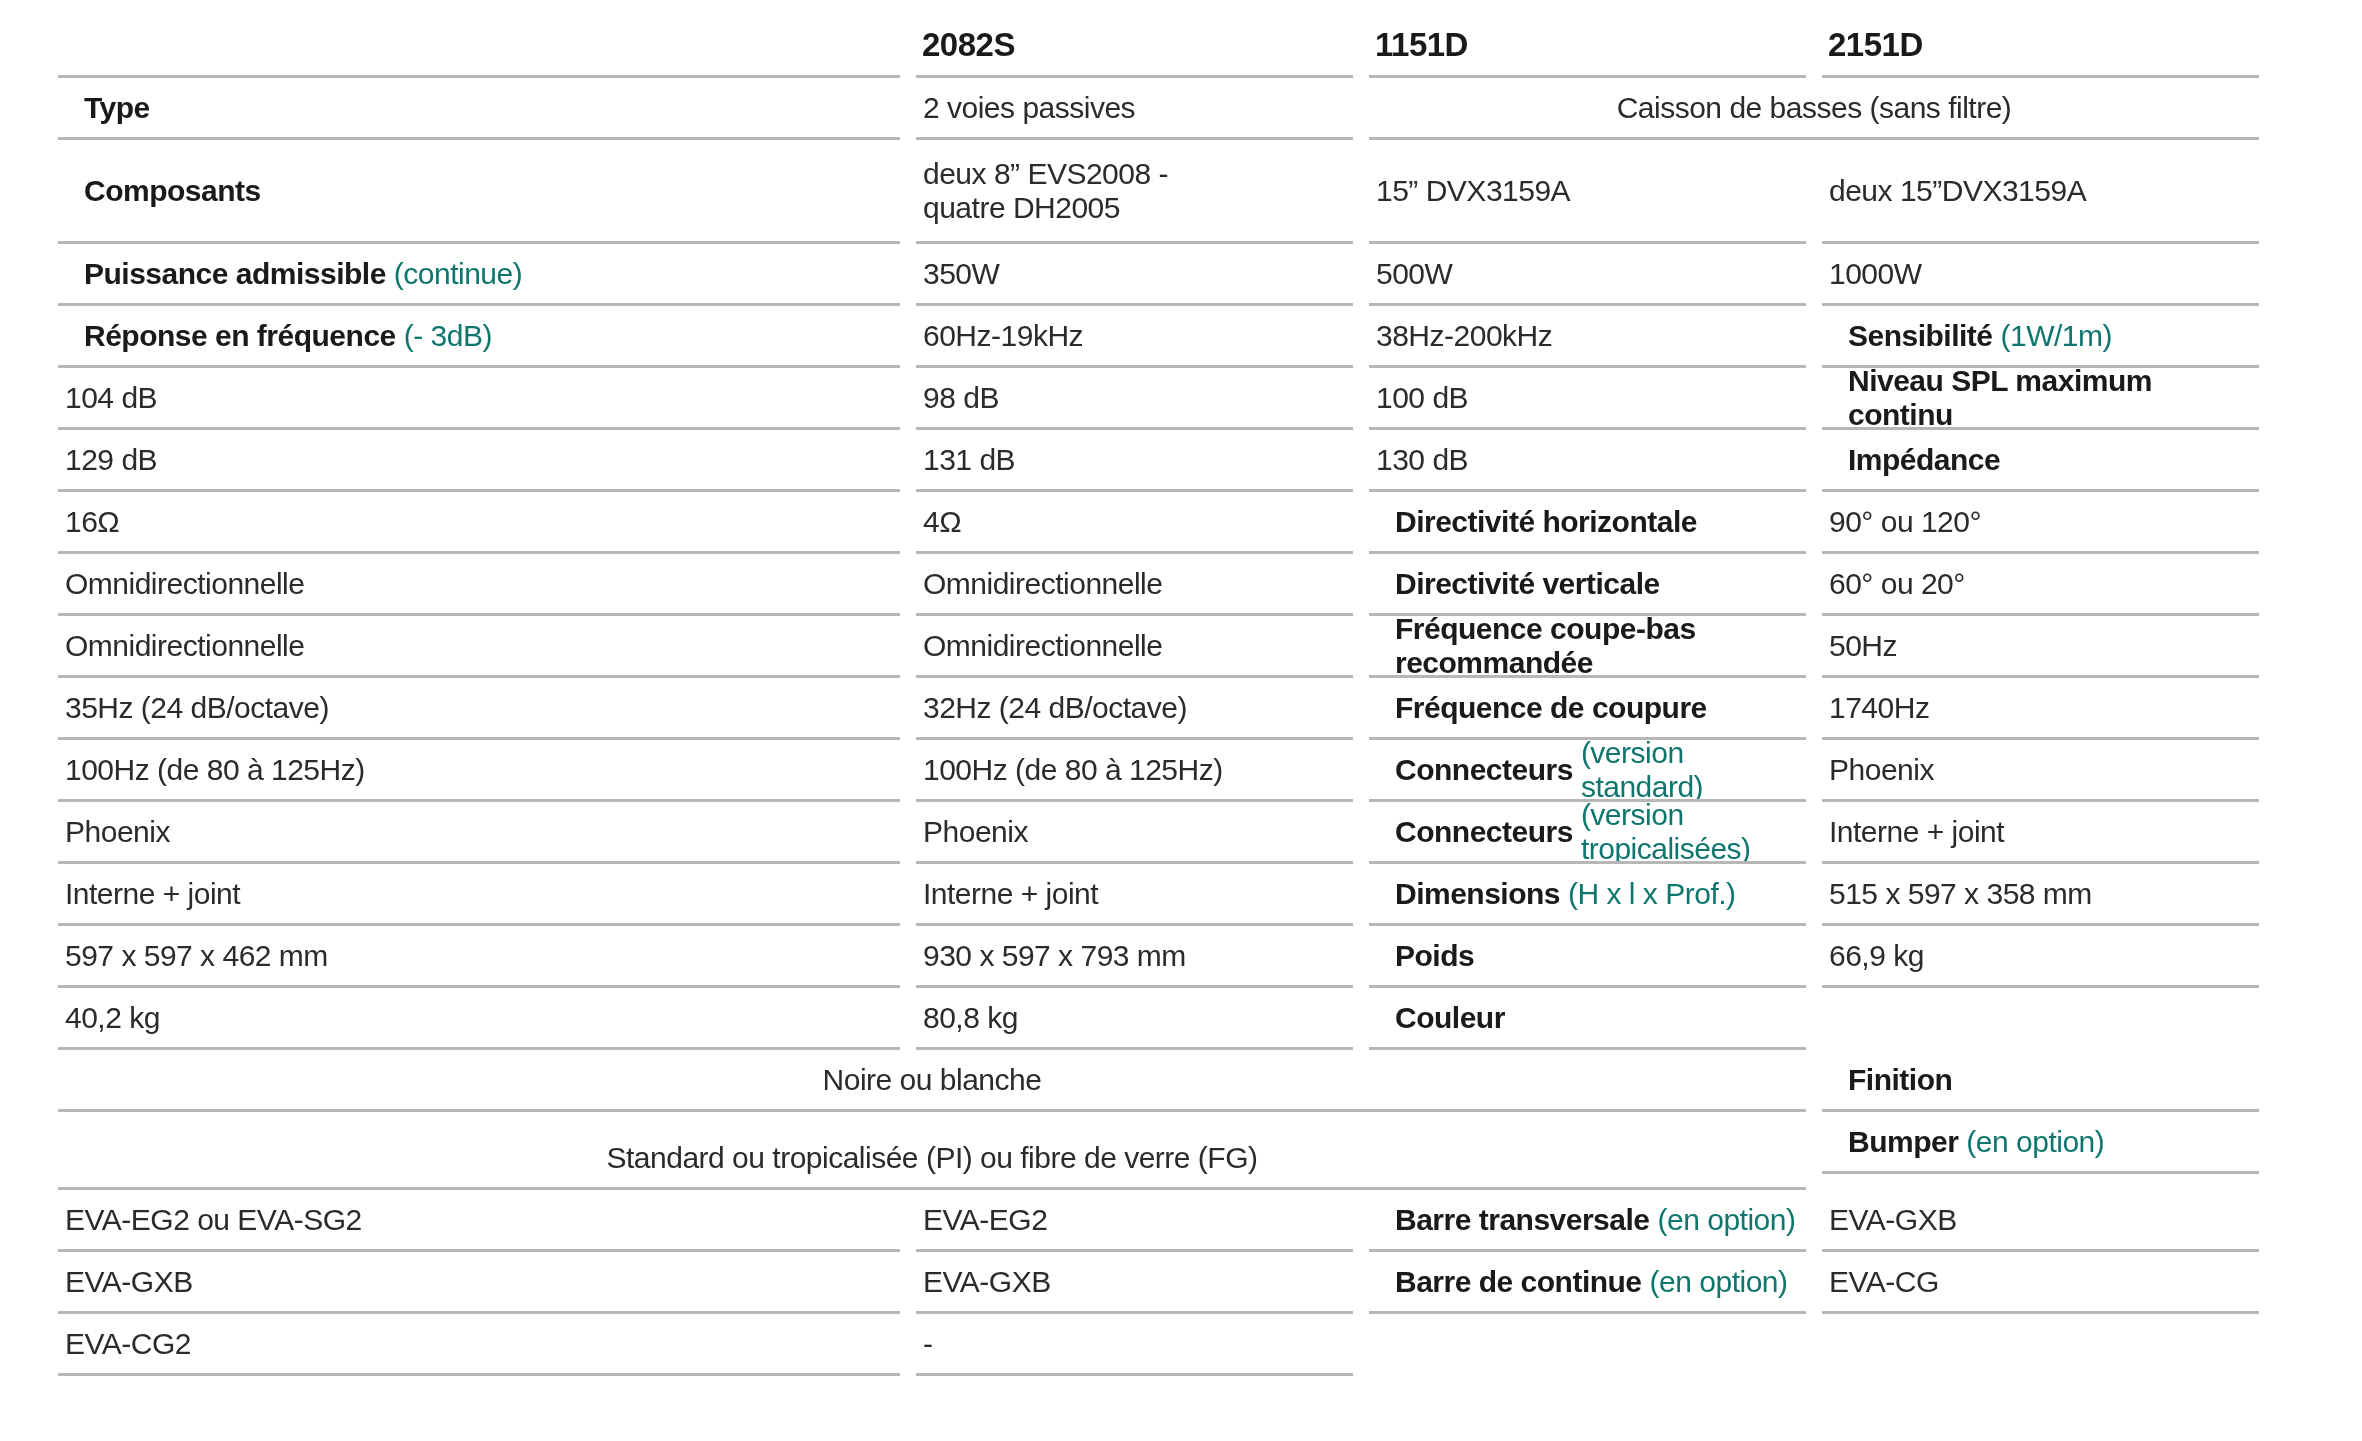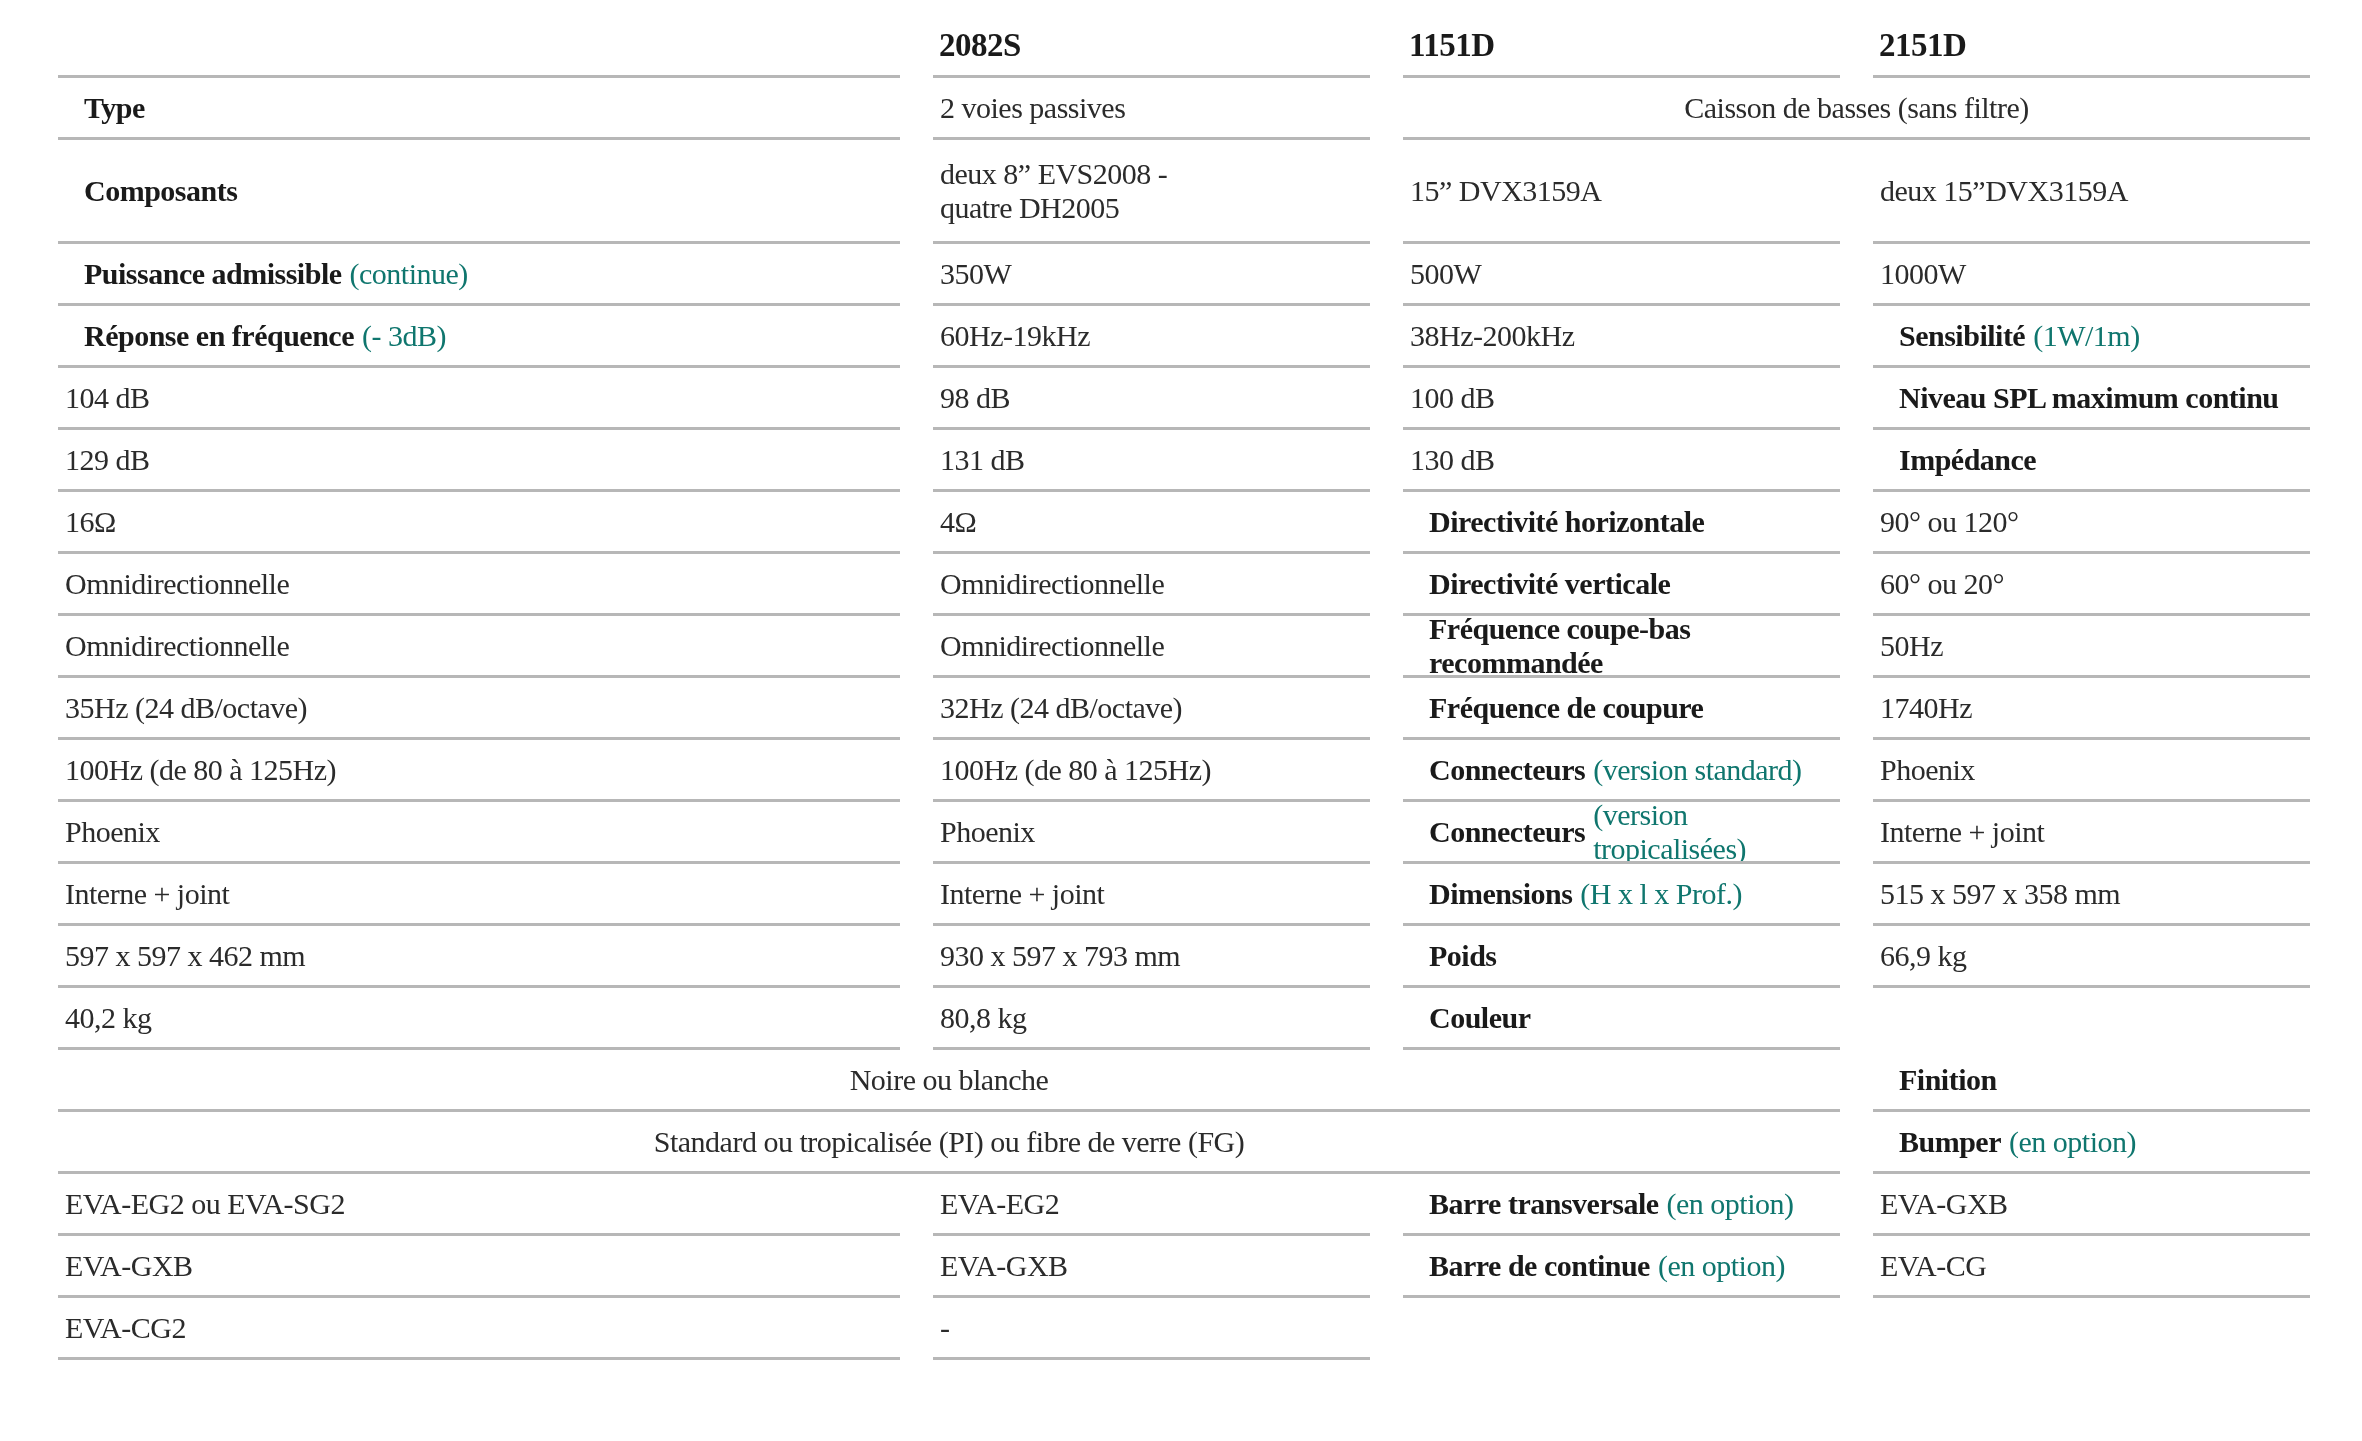--- a/index.html
+++ b/index.html
@@ -13,24 +13,23 @@
     position: relative;
     width: 2362px; height: 1441px;
     background: #ffffff;
   }
   .spec-table {
     position: absolute;
     left: 58px; top: 16px;
     width: 2252px;
     display: grid;
     grid-template-columns: 842px 437px 437px 437px;
-    column-gap: 33px;
+    column-gap: 16px;
     color: #1e1e1e;
     letter-spacing: -0.5px;
-    font-family: Liberation Serif, serif;
   }
   .cell {
     height: 62px;
     border-bottom: 3px solid #b7b7b7;
     display: flex;
     align-items: center;
     font-size: 30px;
     font-weight: 400;
     color: #2b2b2b;
     white-space: pre-line;
@@ -117,21 +116,21 @@
       <div class="cell value-cell">515 x 597 x 358 mm</div>
       <div class="cell value-cell">597 x 597 x 462 mm</div>
       <div class="cell value-cell">930 x 597 x 793 mm</div>
       <div class="cell label-cell"><span class="lbl">Poids</span></div>
       <div class="cell value-cell">66,9 kg</div>
       <div class="cell value-cell">40,2 kg</div>
       <div class="cell value-cell">80,8 kg</div>
       <div class="cell label-cell"><span class="lbl">Couleur</span></div>
       <div class="cell value-cell center" style="grid-column: span 3;">Noire ou blanche</div>
       <div class="cell label-cell"><span class="lbl">Finition</span></div>
-      <div class="cell value-cell center" style="grid-column: span 3;">Standard ou tropicalisée (PI) ou fibre de verre (FG)</div>
+      <div class="cell value-cell center" style="grid-column: span 3; margin-top: 16px;">Standard ou tropicalisée (PI) ou fibre de verre (FG)</div>
       <div class="cell label-cell"><span class="lbl">Bumper</span><span class="note">(en option)</span></div>
       <div class="cell value-cell">EVA-EG2 ou EVA-SG2</div>
       <div class="cell value-cell">EVA-EG2</div>
       <div class="cell label-cell"><span class="lbl">Barre transversale</span><span class="note">(en option)</span></div>
       <div class="cell value-cell">EVA-GXB</div>
       <div class="cell value-cell">EVA-GXB</div>
       <div class="cell value-cell">EVA-GXB</div>
       <div class="cell label-cell"><span class="lbl">Barre de continue</span><span class="note">(en option)</span></div>
       <div class="cell value-cell">EVA-CG</div>
       <div class="cell value-cell">EVA-CG2</div>

